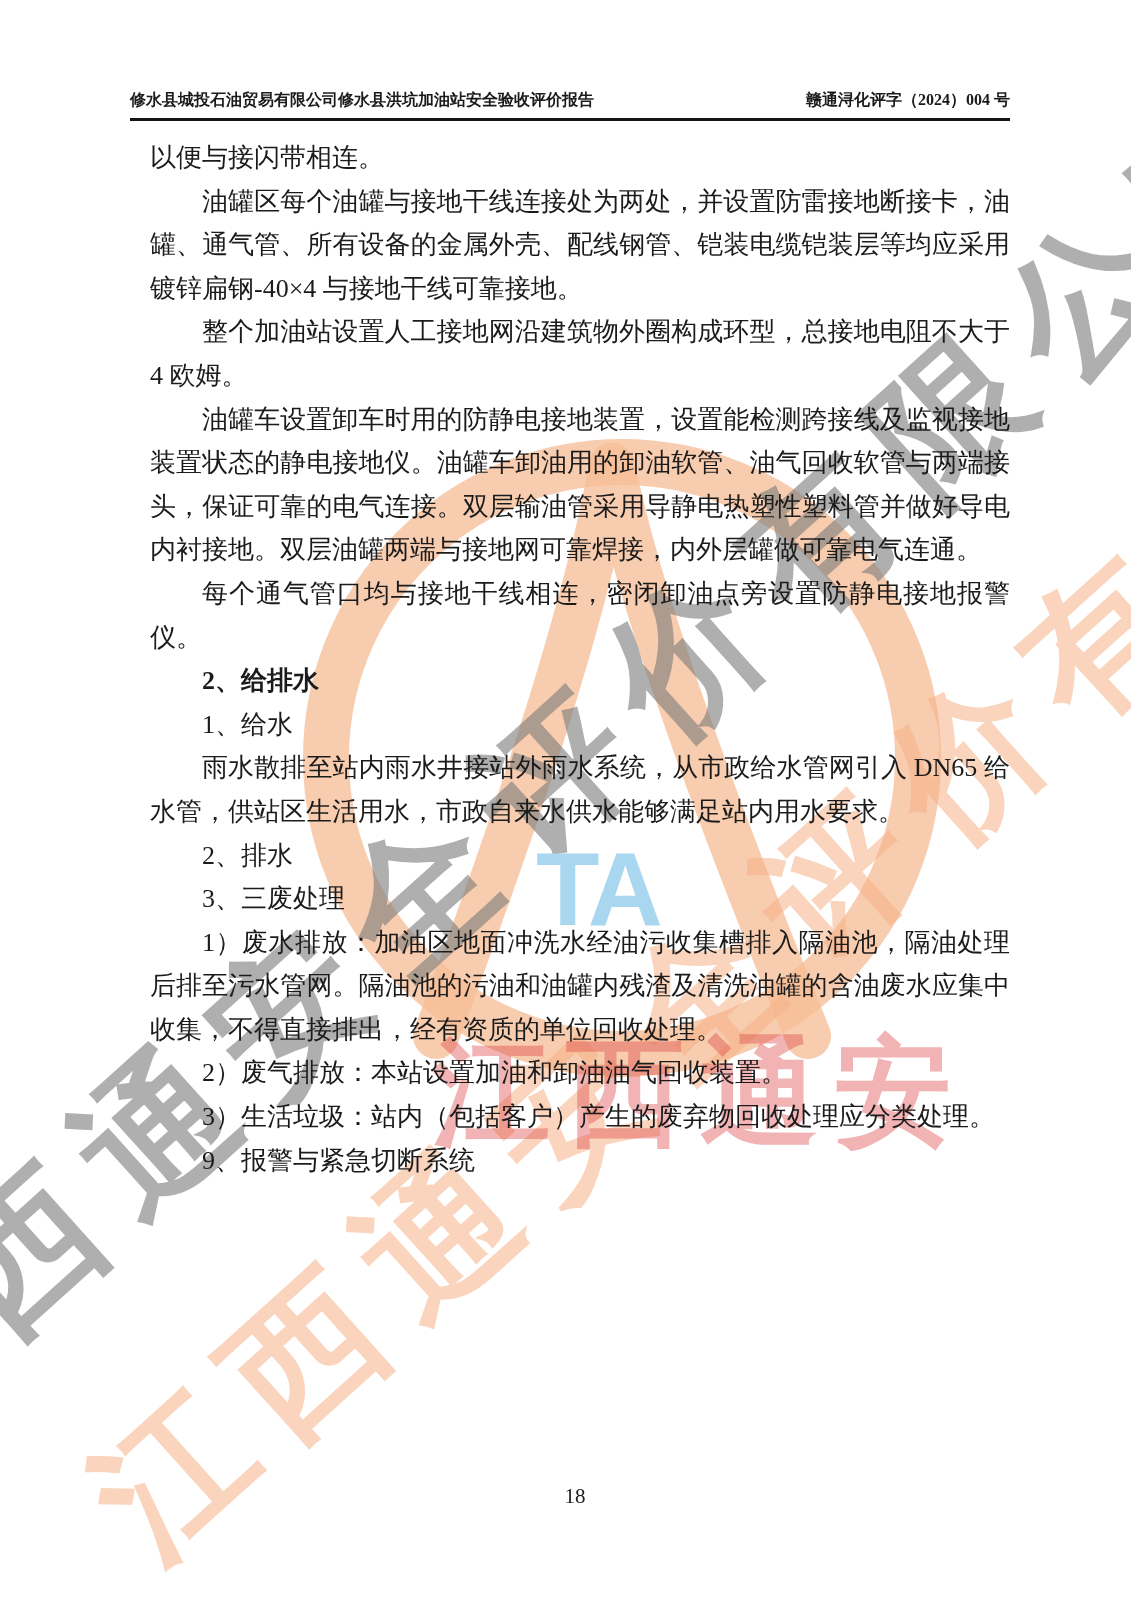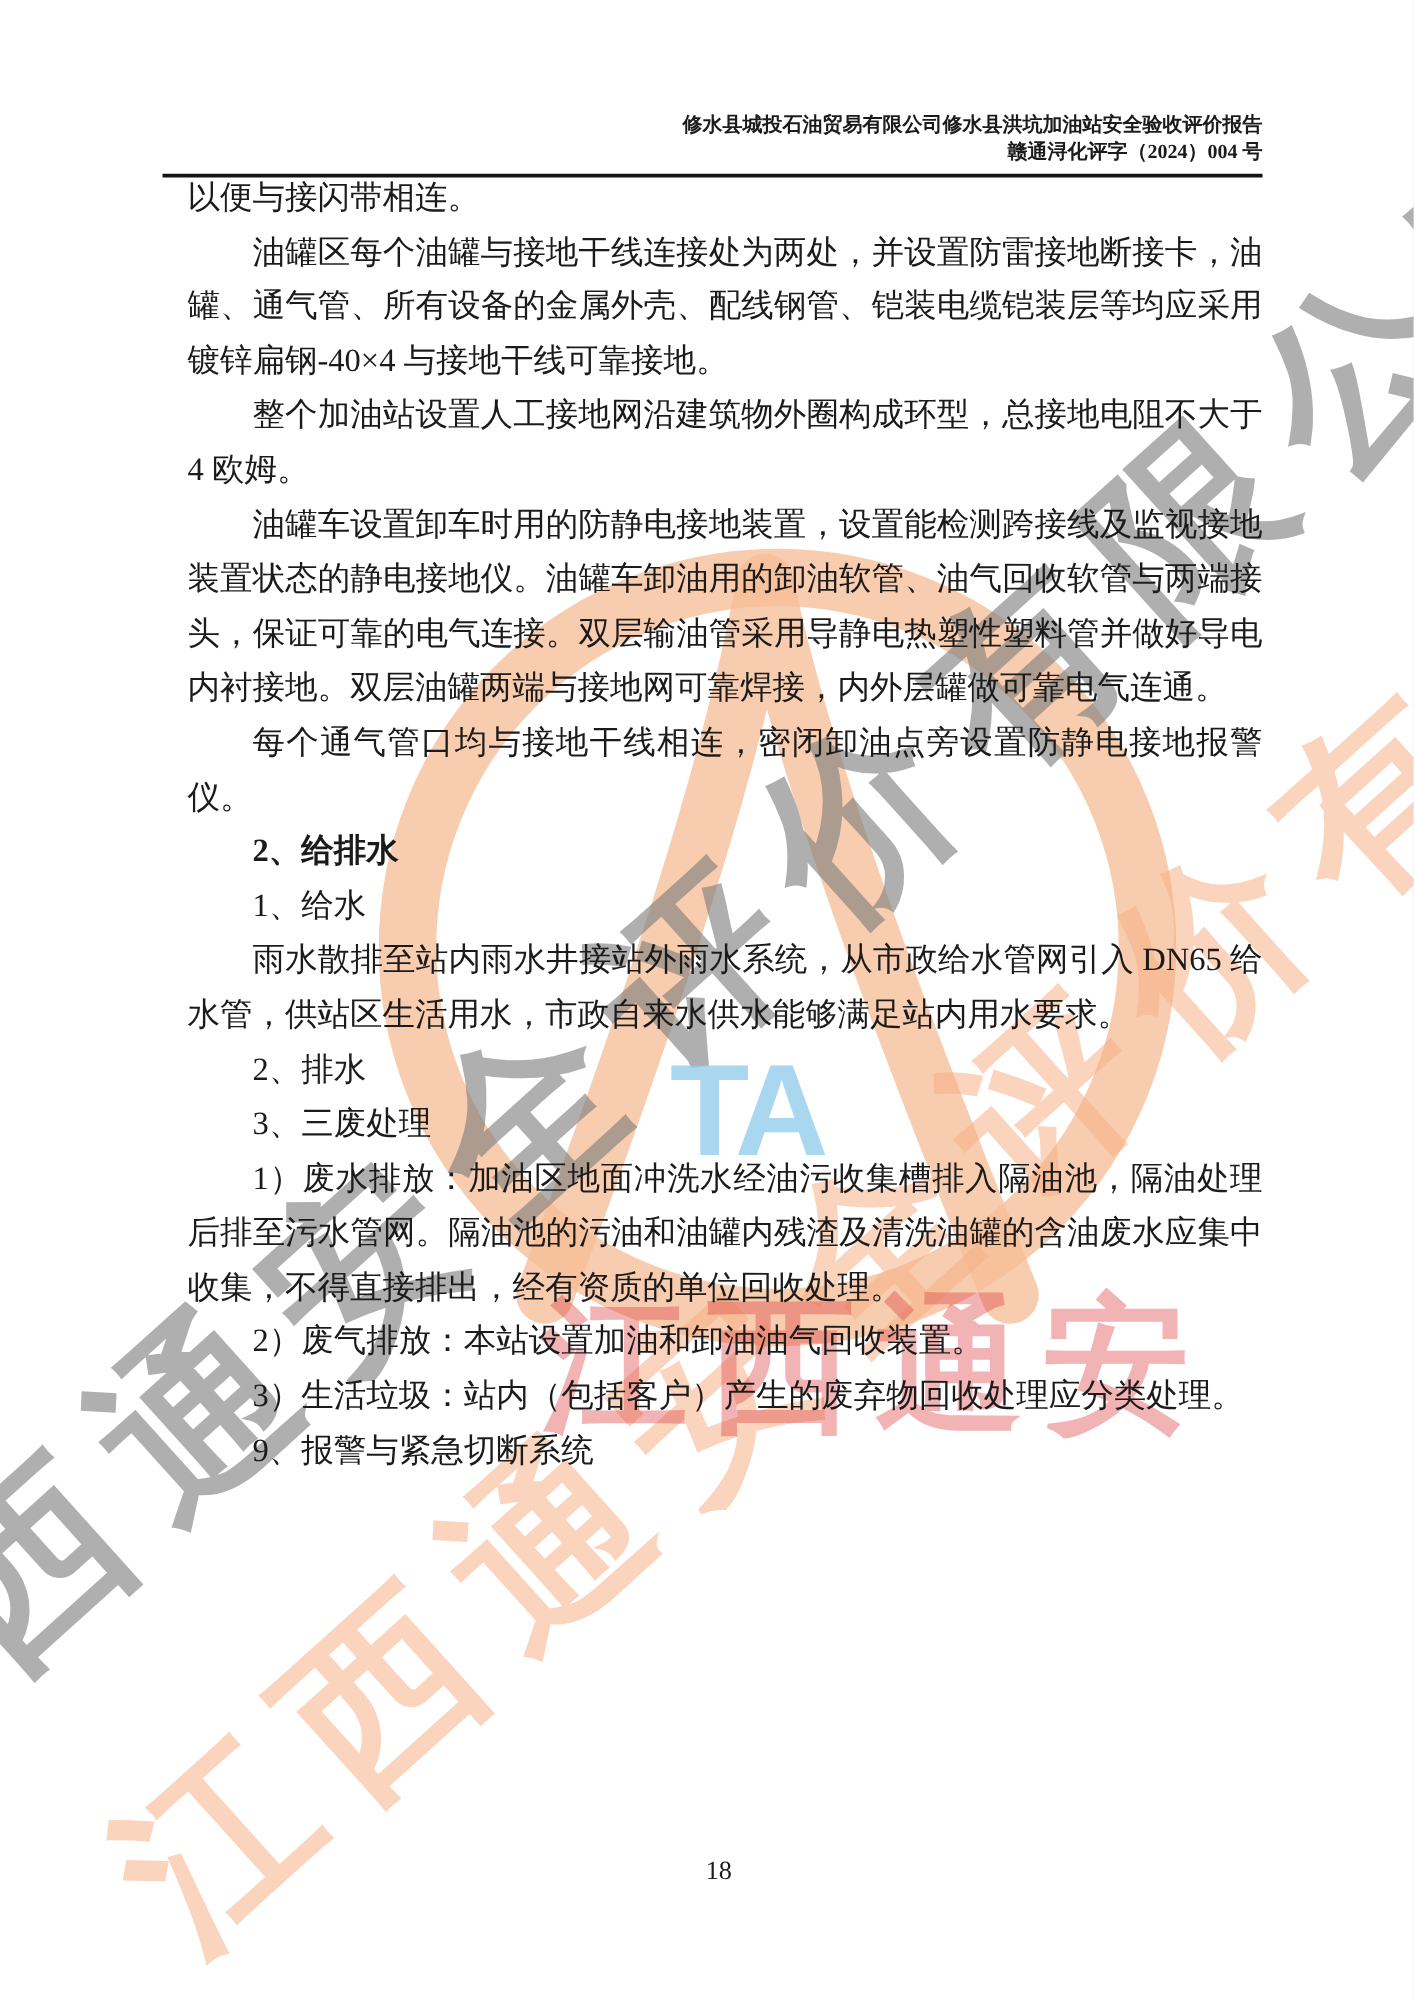--- a/index.html
+++ b/index.html
@@ -42,21 +42,20 @@
   }
   .wm-logo{position:absolute;left:0;top:0;}
   
   .header{
     position:absolute;left:130px;right:121px;top:90px;
     display:flex;justify-content:space-between;align-items:flex-end;
     font-size:16px;font-weight:bold;
     padding-bottom:7px;
     border-bottom:3px solid #141414;
     z-index:2;
-    flex-direction:column;
   }
   .header .h-left{white-space:nowrap;}
   .header .h-right{white-space:nowrap;}
   
   .content{
     position:absolute;left:130px;right:121px;top:136px;
     z-index:1;
     font-size:26px;
     line-height:43.6px;
     text-align:justify;

